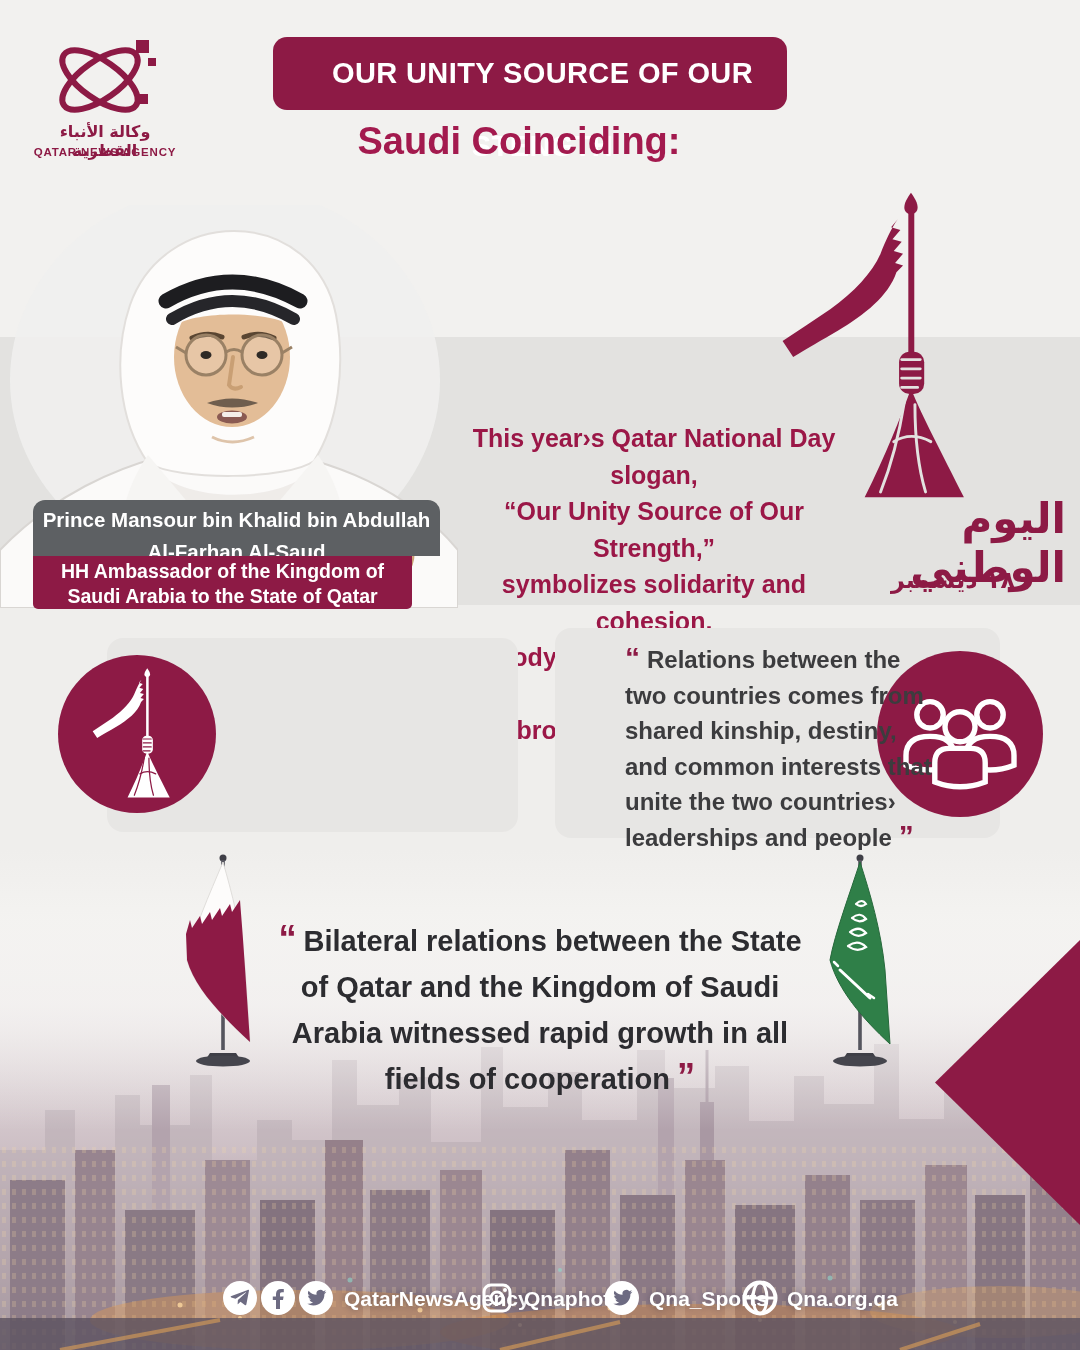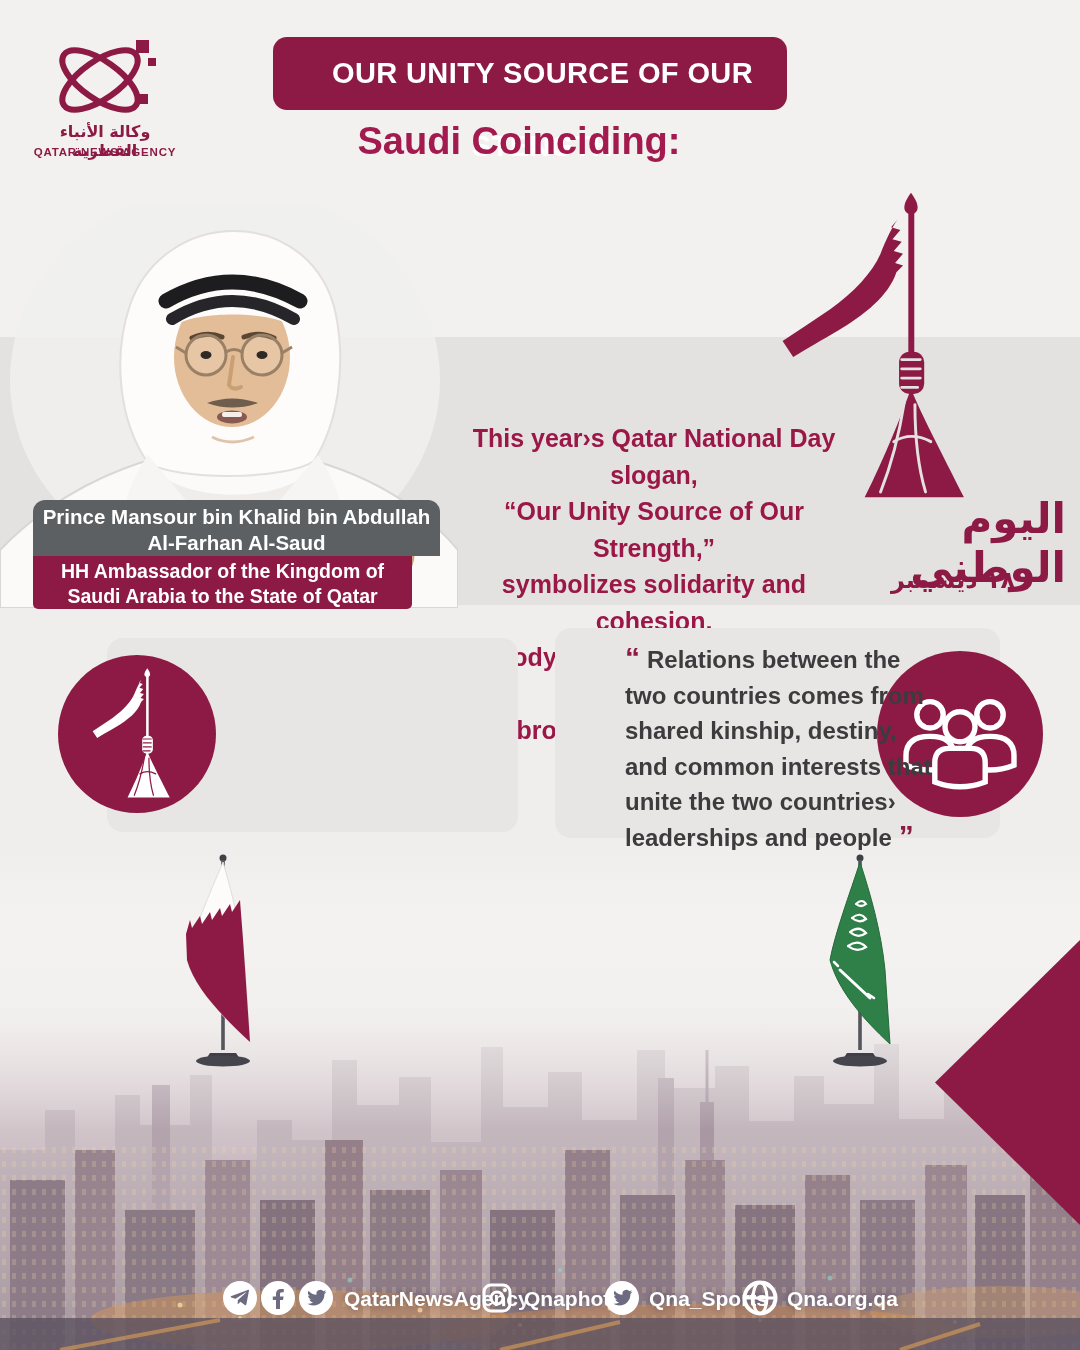--- a/index.html
+++ b/index.html
@@ -25,21 +25,21 @@
   .title{left:219px;top:120px;width:600px;text-align:center;
     color:#a31a4e;font-weight:bold;font-size:38px;}
   .subtitle{left:219px;top:170px;width:600px;text-align:center;white-space:pre-line;
     color:#7b7d80;font-weight:bold;font-size:29px;line-height:46px;}
   .exclusive{left:306px;top:356px;width:500px;text-align:center;
     color:#77787b;font-weight:bold;font-size:22px;}
   .paragraph{left:448px;top:420px;width:412px;text-align:center;white-space:pre-line;
     color:#9b1747;font-weight:bold;font-size:25px;line-height:36.5px;}
   
   .name-box{left:33px;top:500px;width:407px;height:56px;background:#5d6063;border-radius:12px 12px 0 0;
-    color:#fff;font-weight:bold;font-size:20.5px;line-height:26px;text-align:center;padding-top:4px;box-sizing:border-box;}
+    color:#fff;font-weight:bold;font-size:20.5px;line-height:32px;text-align:center;padding-top:4px;box-sizing:border-box;}
   .title-box{left:33px;top:556px;width:379px;height:53px;background:#8d1a45;border-radius:0 0 5px 5px;
     color:#fff;font-weight:bold;font-size:19.5px;line-height:25px;text-align:center;padding-top:3px;box-sizing:border-box;}
   
   .nd-big{left:772px;top:190px;width:225px;height:318px;color:#8d1a45;--ndbg:#e3e2e0;}
   .nd-small{position:absolute;left:30px;top:12px;width:96px;height:135px;color:#ffffff;--ndbg:#8d1a45;}
   .nd-logo .detail{stroke:var(--ndbg);}
   .nd-callig{left:838px;top:494px;width:228px;direction:rtl;
     font-family:"DejaVu Sans",sans-serif;font-weight:bold;font-size:42px;color:#8d1a45;}
   .nd-date{left:848px;top:566px;width:210px;text-align:center;direction:rtl;
     font-family:"DejaVu Sans",sans-serif;font-weight:bold;font-size:24px;color:#8d1a45;}
@@ -303,20 +303,24 @@
     <g stroke="#fff" fill="none" stroke-linecap="round">
       <path d="M56,56 q6,-6 10,0 q-5,4 -10,0" stroke-width="2.2"></path>
       <path d="M52,70 q8,-7 14,1 q-7,5 -14,-1" stroke-width="2.2"></path>
       <path d="M50,84 q9,-7 16,1 q-8,6 -16,-1" stroke-width="2.2"></path>
       <path d="M48,98 q10,-7 18,1 q-9,6 -18,-1" stroke-width="2.2"></path>
       <path d="M40,122 L70,150" stroke-width="3"></path>
       <path d="M68,146 l6,4 M38,118 l-4,-4" stroke-width="2.5"></path>
     </g>
   </svg>
 
+  <p class="abs qtext q3-text"><span class="qm open">“</span><span class="qbody">Bilateral relations between the State
+of Qatar and the Kingdom of Saudi
+Arabia witnessed rapid growth in all
+fields of cooperation</span><span class="qm close">”</span></p>
 
   <div class="footer">
     <svg class="abs soc-circle" style="left:222px;top:1280px;z-index:8;" viewBox="0 0 36 36">
       <circle cx="18" cy="18" r="17" fill="#fff"></circle>
       <path d="M27,10.5 L24.4,24.3 c-.2,.9-.8,1.1-1.6,.7 l-4.3-3.2-2.1,2 c-.2,.2-.4,.4-.8,.4 l.3-4.3 8-7.2 c.3-.3-.1-.5-.5-.2 l-9.9,6.2-4.2-1.3 c-.9-.3-.9-.9,.2-1.3 l16.2-6.2 c.8-.3,1.5,.2,1.3,1.2 Z" fill="#6d6b82"></path>
     </svg>
     <svg class="abs soc-circle" style="left:260px;top:1280px;z-index:8;" viewBox="0 0 36 36">
       <circle cx="18" cy="18" r="17" fill="#fff"></circle>
       <path d="M20,29 v-9 h3 l.6-3.6 H20 v-2.3 c0,-1 .4,-1.9 2,-1.9 h1.8 V9.1 C23.3,9 22.1,8.9 21,8.9 c-3,0-5,1.8-5,5 v2.5 h-3.2 V20 H16 v9 Z" fill="#6d6b82"></path>
     </svg>

